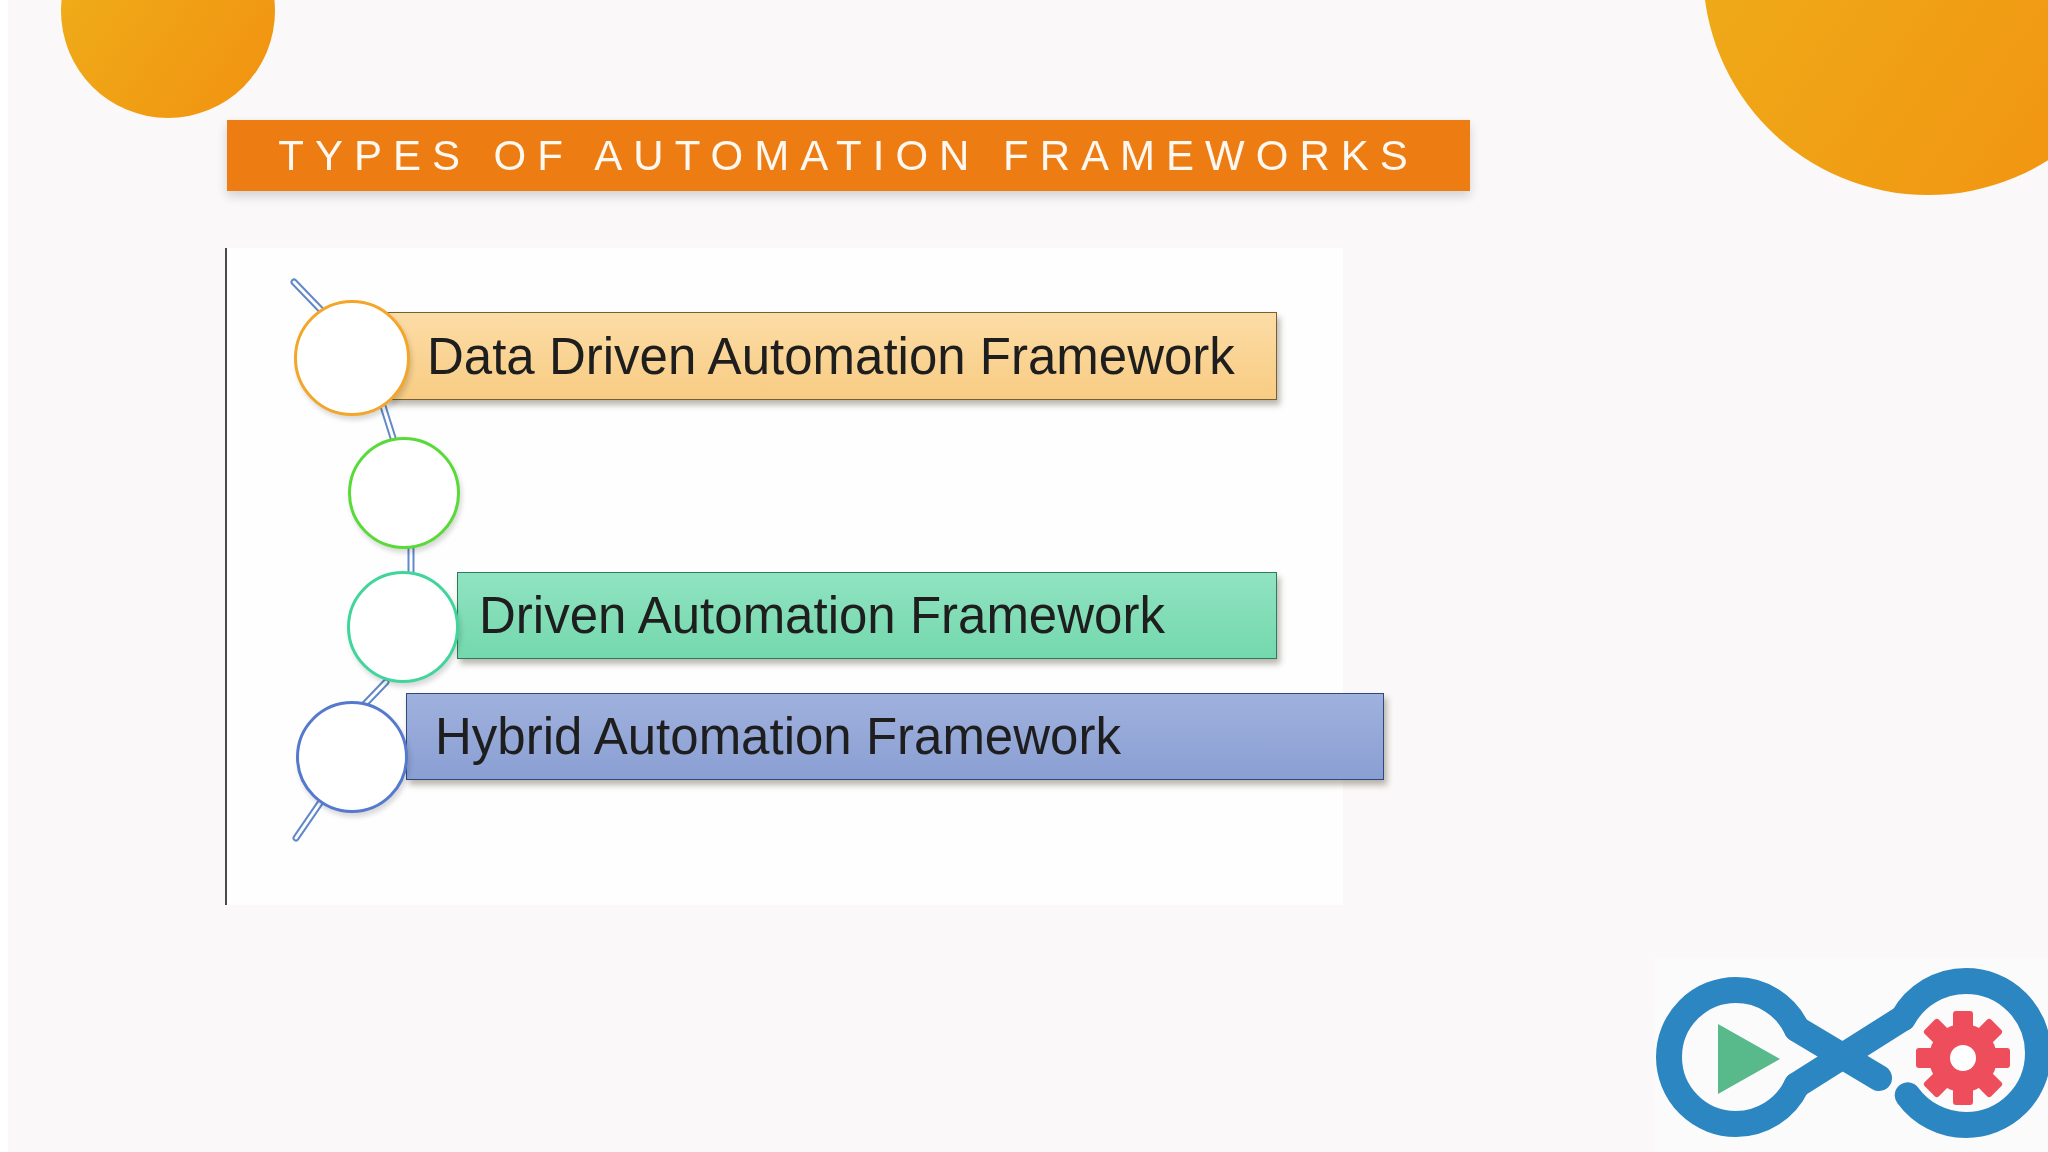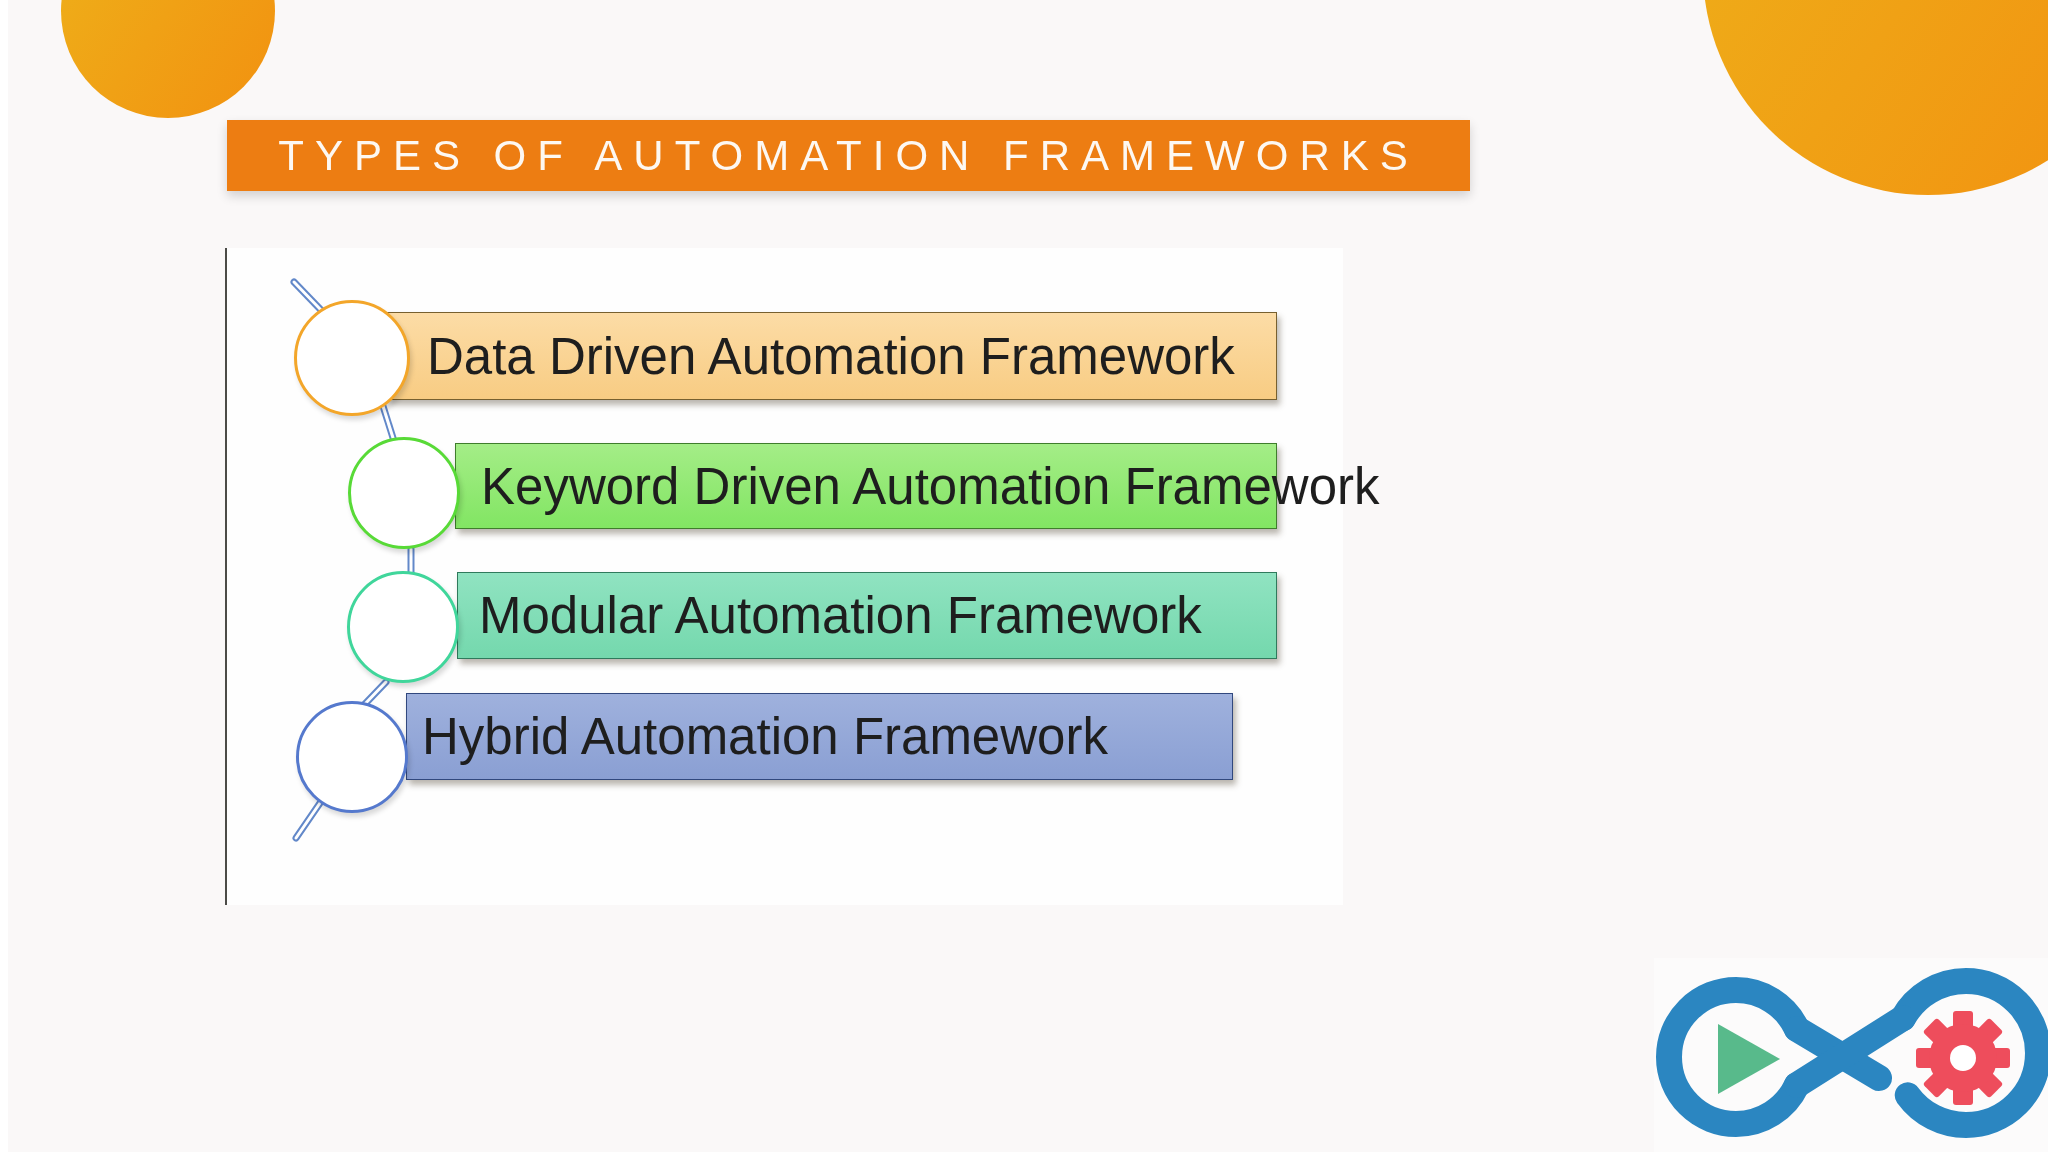--- a/index.html
+++ b/index.html
@@ -22,21 +22,21 @@
   .panel-rule{position:absolute;left:0;top:0;width:2px;height:657px;}
 
   
   .fw-bar{position:absolute;display:flex;align-items:center;z-index:2;
           border:1px solid #555;box-sizing:border-box;
           box-shadow:3px 5px 6px rgba(60,50,30,.35);}
   .fw-label{font-size:51px;color:#1e1e1e;white-space:nowrap;}
   .bar0{left:378px;top:312px;width:891px;height:88px;padding-left:40px;}
   .bar1{left:447px;top:443px;width:822px;height:86px;padding-left:25px;}
   .bar2{left:449px;top:572px;width:820px;height:87px;padding-left:21px;}
-  .bar3{left:398px;top:693px;width:827px;height:87px;padding-left:15px;}
+  .bar3{left:398px;top:693px;width:978px;height:87px;padding-left:28px;}
 
   
   .fw-node{position:absolute;border-radius:50%;background:#fff;z-index:4;
            border:3px solid #ccc;box-sizing:border-box;
            box-shadow:2px 4px 5px rgba(0,0,0,.15);}
   .node0{left:286px;top:300px;width:116px;height:116px;}
   .node1{left:340px;top:437px;width:112px;height:112px;}
   .node2{left:339px;top:571px;width:112px;height:112px;}
   .node3{left:288px;top:701px;width:112px;height:112px;}
 
@@ -74,25 +74,22 @@
       <line class="conn-main" x1="378" y1="682" x2="355" y2="706" stroke-width="7" stroke="#6288c9"></line>
       <line class="conn-in" x1="378" y1="682" x2="355" y2="706" stroke="#ffffff" stroke-width="3"></line>
       <line class="conn-main" x1="312" y1="803" x2="288" y2="838" stroke-width="7" stroke="#6288c9"></line>
       <line class="conn-in" x1="312" y1="803" x2="288" y2="838" stroke="#ffffff" stroke-width="3"></line>
     </g>
   </svg>
 
   <div class="fw-bar bar0" style="background: linear-gradient(rgb(252, 220, 166), rgb(248, 204, 131)); border-color: rgb(119, 96, 47);">
     <span class="fw-label" style="color: rgb(30, 30, 30);">Data Driven Automation Framework</span>
   </div>
-  <div class="fw-bar bar1" style="background: linear-gradient(rgb(164, 237, 135), rgb(130, 229, 99)); border-color: rgb(63, 125, 44);">
-    <span class="fw-label" style="color: rgb(30, 30, 30);">Keyword Driven Automation Framework</span>
-  </div>
   <div class="fw-bar bar2" style="background: linear-gradient(rgb(144, 227, 193), rgb(116, 216, 173)); border-color: rgb(47, 122, 92);">
-    <span class="fw-label" style="color: rgb(30, 30, 30);">Modular Automation Framework</span>
+    <span class="fw-label" style="color: rgb(30, 30, 30);">Driven Automation Framework</span>
   </div>
   <div class="fw-bar bar3" style="background: linear-gradient(rgb(159, 177, 221), rgb(138, 159, 211)); border-color: rgb(49, 72, 126);">
     <span class="fw-label" style="color: rgb(30, 30, 30);">Hybrid Automation Framework</span>
   </div>
 
   <div class="fw-node node0" style="border-color: rgb(243, 166, 42);"></div>
   <div class="fw-node node1" style="border-color: rgb(88, 218, 55);"></div>
   <div class="fw-node node2" style="border-color: rgb(64, 214, 155);"></div>
   <div class="fw-node node3" style="border-color: rgb(85, 121, 205);"></div>
 

